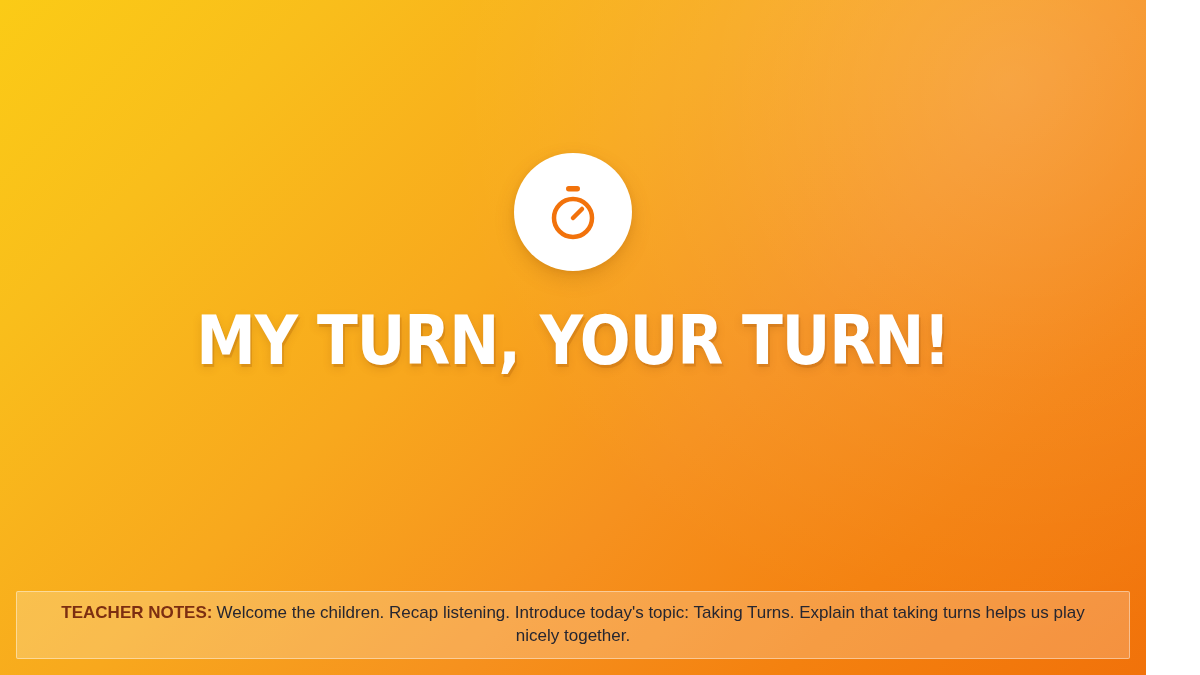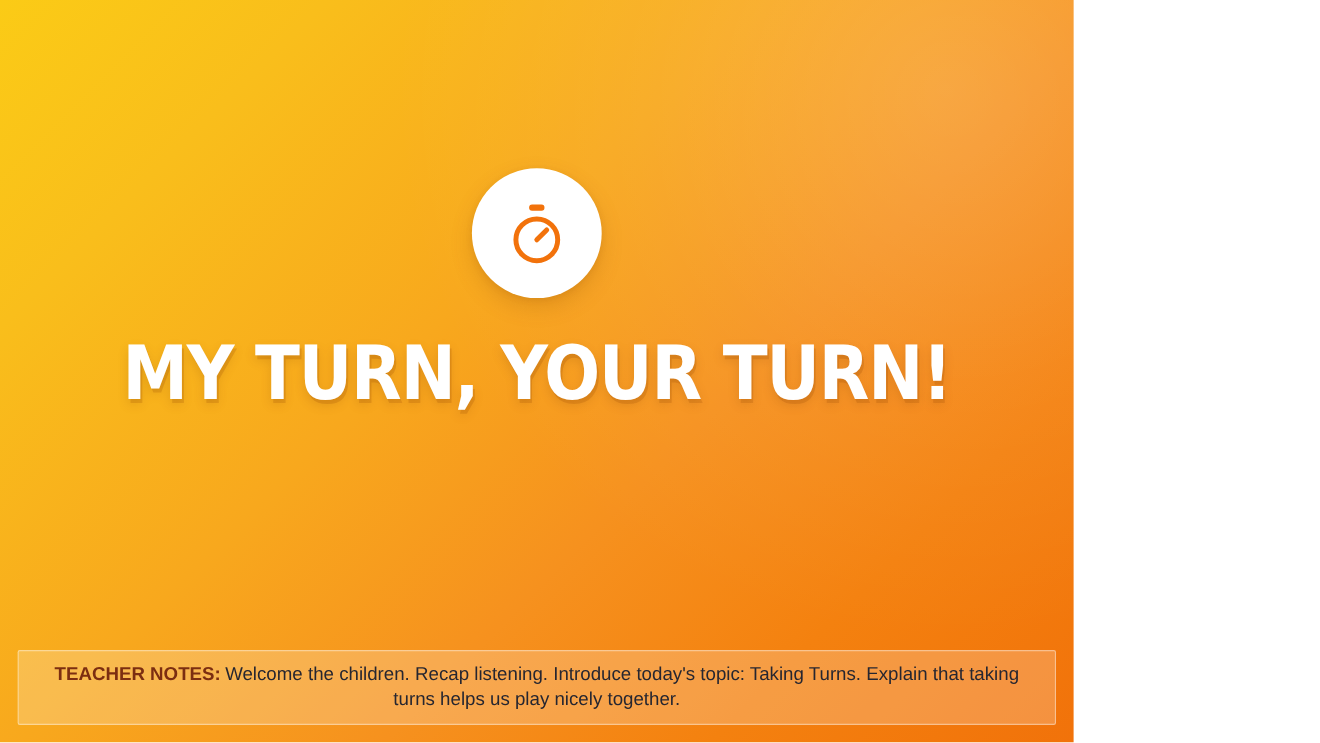--- a/index.html
+++ b/index.html
@@ -9,21 +9,21 @@
   }
   body {
     width: 1200px;
     height: 675px;
     overflow: hidden;
     font-family: "Liberation Sans", sans-serif;
   }
 
   .slide {
     position: relative;
-    width: 976px;
+    width: 1146px;
     height: 675px;
     box-sizing: border-box;
     background:
       radial-gradient(circle at 88% 12%, rgba(255,255,255,0.16) 0%, rgba(255,255,255,0.06) 26%, rgba(255,255,255,0) 48%),
       linear-gradient(135deg, #FBCB16 0%, #F9BE1B 18%, #F8A81D 42%, #F6911E 62%, #F4810F 80%, #F1720A 100%);
     overflow: hidden;
   }
 
   
   .center-stack {

